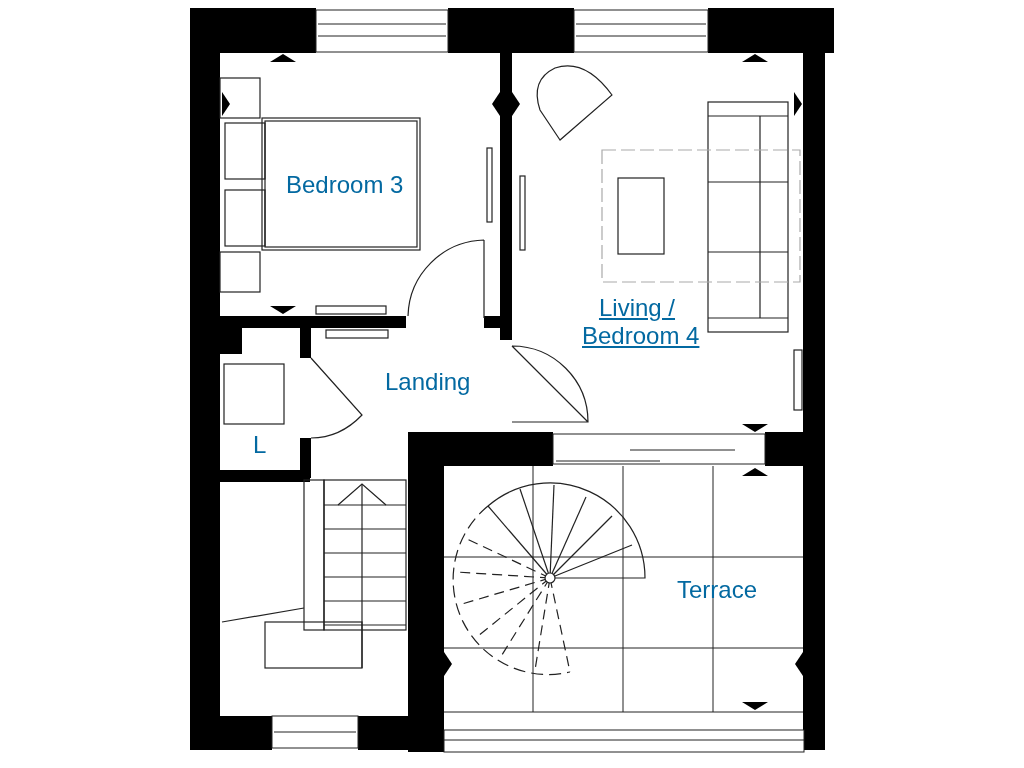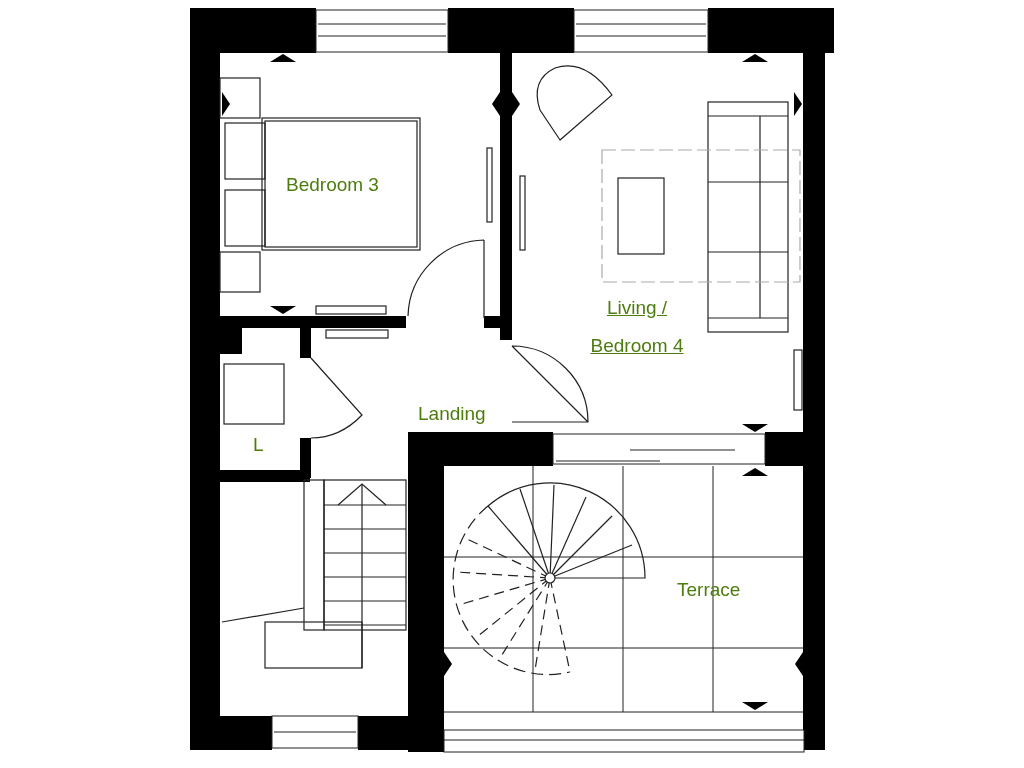--- a/index.html
+++ b/index.html
@@ -1,18 +1,18 @@
 <!DOCTYPE html>
 <html><head>
 <meta charset="utf-8">
 <style>
   html,body{margin:0;padding:0;background:#fff;}
   body{width:1024px;height:768px;overflow:hidden;position:relative;font-family:"Liberation Sans",sans-serif;}
   svg{position:absolute;left:0;top:0;}
-  .lbl{position:absolute;font-family:"Liberation Sans",sans-serif;font-size:19px;color:#4d7c0f;white-space:nowrap;line-height:22px;text-align:center;}
+  .lbl{position:absolute;font-family:"Liberation Sans",sans-serif;font-size:24px;color:#0369a1;white-space:nowrap;line-height:22px;text-align:center;}
 </style>
 </head>
 <body>
 
 <svg width="1024" height="768" viewBox="0 0 1024 768">
   <g fill="#000">
 
     <rect x="190" y="8" width="126" height="45"></rect>
     <rect x="448" y="8" width="126" height="45"></rect>
     <rect x="708" y="8" width="126" height="45"></rect>
@@ -150,17 +150,17 @@
     <polygon points="512,92 512,116 520,104"></polygon>
     <polygon points="794,92 794,116 802,104"></polygon>
     <polygon points="444,652 444,676 452,664"></polygon>
     <polygon points="803,652 803,676 795,664"></polygon>
   </g>
 </svg>
 
 <div class="lbl" style="left:286px;top:174px;">Bedroom 3</div>
 <div class="lbl" style="left:582px;top:297px;width:110px;text-decoration:underline;">
   <div>Living /</div>
-  <div style="margin-top:16px;">Bedroom 4</div>
+  <div style="margin-top:6px;">Bedroom 4</div>
 </div>
-<div class="lbl" style="left:418px;top:371px;margin-top:32px;">Landing</div>
+<div class="lbl" style="left:385px;top:371px;">Landing</div>
 <div class="lbl" style="left:253px;top:434px;">L</div>
 <div class="lbl" style="left:677px;top:579px;text-align:center;">Terrace</div>
 
 </body></html>

